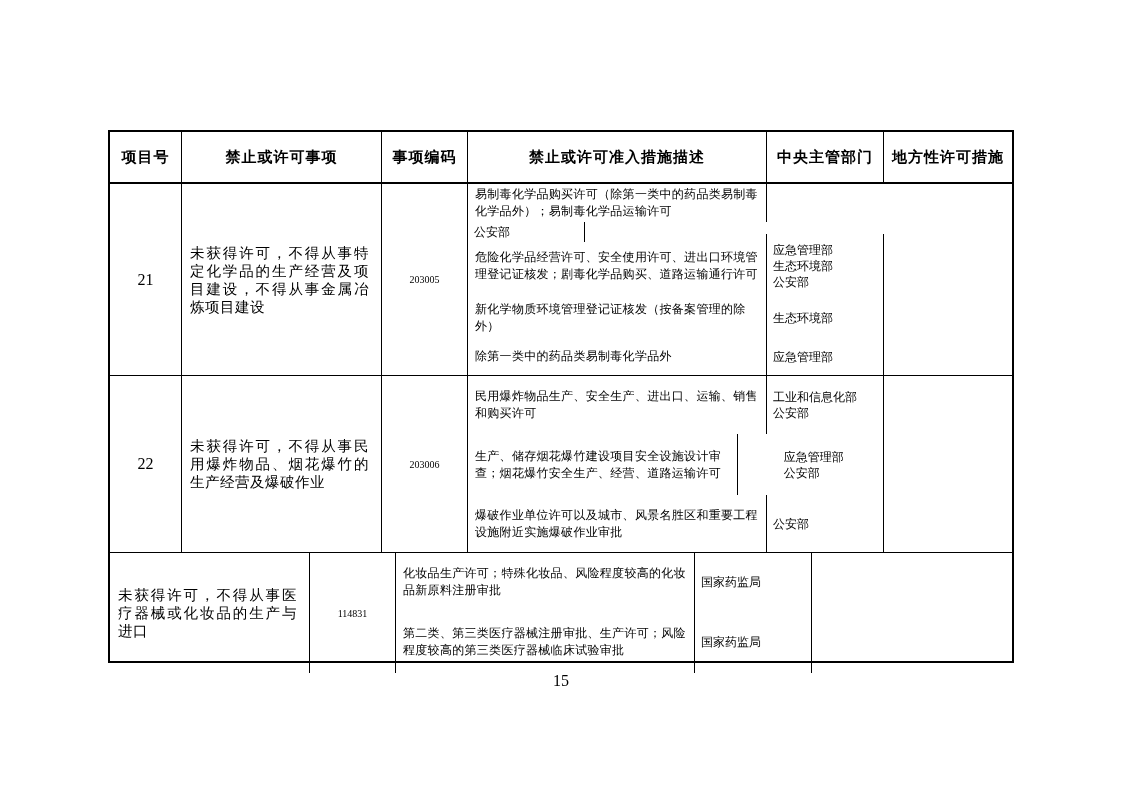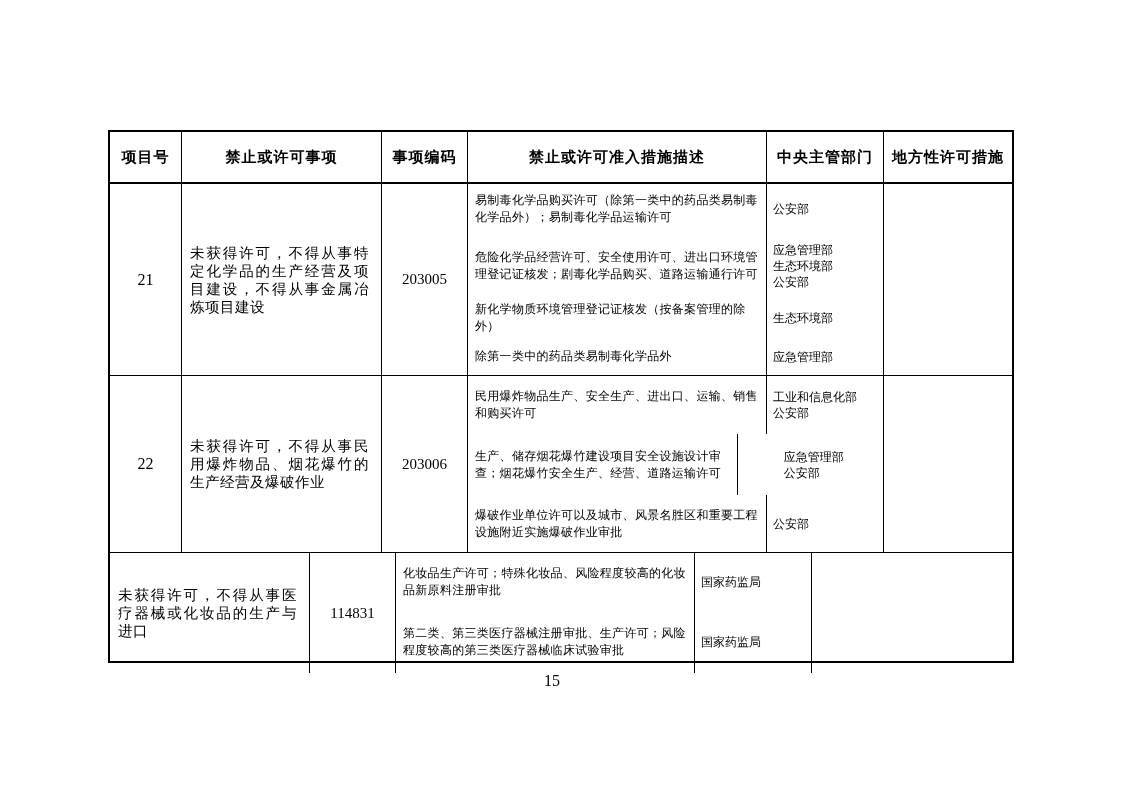--- a/index.html
+++ b/index.html
@@ -53,21 +53,21 @@
   .cell-item {
     display: flex; align-items: center;
     padding: 4px 12px 4px 8px;
     font-size: 14.5px;
     line-height: 18px;
     letter-spacing: 0.5px;
     text-align: justify;
   }
   .cell-code {
     display: flex; align-items: center; justify-content: center;
-    font-size: 15px;
+    font-size: 10px;
   }
   .c45 {
     width: 416px;
     display: flex; flex-direction: column;
   }
   .subrow { display: flex; }
   .measure-desc {
     width: 299px;
     border-right: 1px solid #000000;
     display: flex; align-items: center;
@@ -81,21 +81,21 @@
     border-right: 1px solid #000000;
     display: flex; align-items: center;
     padding: 2px 4px 2px 6px;
     font-size: 12px;
     line-height: 16px;
     white-space: pre-line;
   }
   .cell-local { border-right: none; }
   .page-number {
     position: absolute;
-    left: 99px; top: 672px;
+    left: 108px; top: 672px;
     width: 906px;
     text-align: center;
     font-size: 16px;
   }
 </style>
 </head>
 <body>
 
 <div class="doc-table">
 
@@ -106,21 +106,21 @@
     <div class="th c4">禁止或许可准入措施描述</div>
     <div class="th c5">中央主管部门</div>
     <div class="th c6">地方性许可措施</div>
   </div>
 
   <div class="trow" style="height:192px;">
     <div class="cell c1 cell-itemno">21</div>
     <div class="cell c2 cell-item">未获得许可，不得从事特定化学品的生产经营及项目建设，不得从事金属冶炼项目建设</div>
     <div class="cell c3 cell-code">203005</div>
     <div class="c45">
-      <div class="subrow" style="height:50px;">
+      <div class="subrow" style="height:50px;flex-direction:column;">
         <div class="measure-desc">易制毒化学品购买许可（除第一类中的药品类易制毒化学品外）；易制毒化学品运输许可</div>
         <div class="dept">公安部</div>
       </div>
       <div class="subrow" style="height:64px;">
         <div class="measure-desc">危险化学品经营许可、安全使用许可、进出口环境管理登记证核发；剧毒化学品购买、道路运输通行许可</div>
         <div class="dept">应急管理部
 生态环境部
 公安部</div>
       </div>
       <div class="subrow" style="height:40px;">

